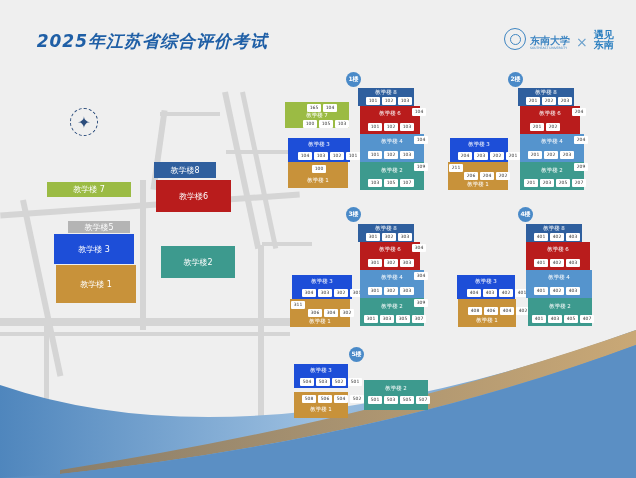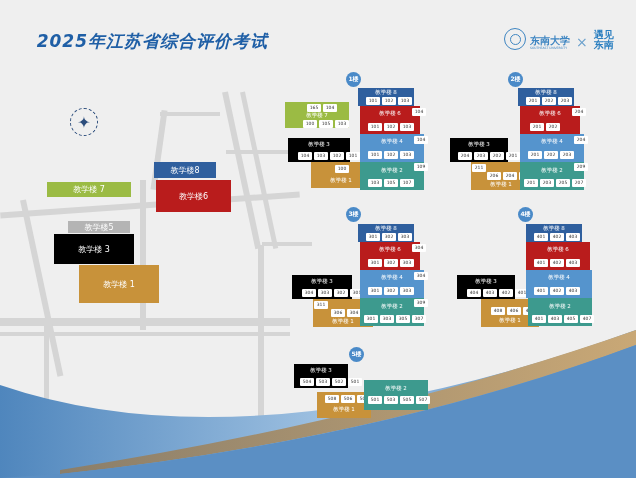--- a/index.html
+++ b/index.html
@@ -22,22 +22,22 @@
   
   .badge{position:absolute;width:15px;height:15px;border-radius:50%;background:#4a8ac8;color:#fff;font-size:6px;display:flex;align-items:center;justify-content:center;font-weight:bold;}
   .fb{position:absolute;color:#fff;font-size:5.5px;}
   .fb .lbl{position:absolute;width:100%;text-align:center;}
   .rooms{position:absolute;display:flex;gap:2px;}
   .room{background:#fff;color:#333;font-size:4.5px;padding:1px 2px;border-radius:1px;line-height:6px;min-width:10px;text-align:center;}
   .c8{background:#2f5f9e;}
   .c6{background:#b91c1c;}
   .c4{background:#5594cd;}
   .c2{background:#3d9a8e;}
-  .c3{background:#000000;}
-  .c1{background:#c8923a;margin-left:23px;}
+  .c3{background:#1d4ed8;}
+  .c1{background:#c8923a;}
   .c7{background:#9bbb44;}
   .c5{background:#b4b4b4;}
   .wave{position:absolute;left:0;top:0;width:636px;height:478px;}
 </style>
 </head>
 <body>
 
 <div class="page">
 
   <div class="road" style="left:0;top:202px;width:300px;height:6px;transform:rotate(-4deg);"></div>
@@ -64,20 +64,23 @@
       <span>教学楼 3</span>
     </div>
   <div class="bldg c1" style="left:56px;top:265px;width:80px;height:38px;">
       <span>教学楼 1</span>
     </div>
   <div class="bldg c8" style="left:154px;top:162px;width:62px;height:16px;">
       <span>教学楼8</span>
     </div>
   <div class="bldg c6" style="left:156px;top:180px;width:75px;height:32px;">
       <span>教学楼6</span>
+    </div>
+  <div class="bldg c2" style="left:161px;top:246px;width:74px;height:32px;">
+      <span>教学楼2</span>
     </div>
 
   <div class="compass">
       <span>✦</span>
     </div>
 
   <div class="title">
     <div class="l1">2025年江苏省综合评价考试</div>
   </div>
 

